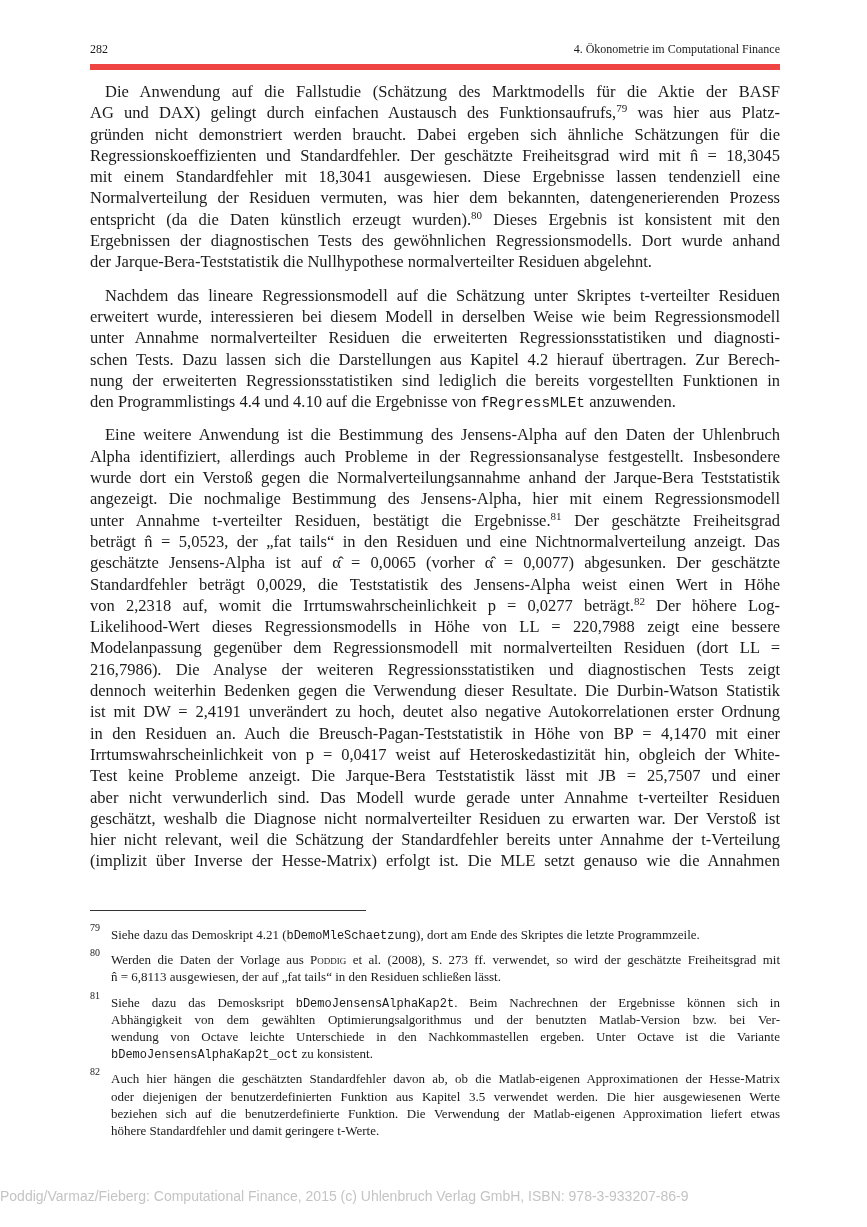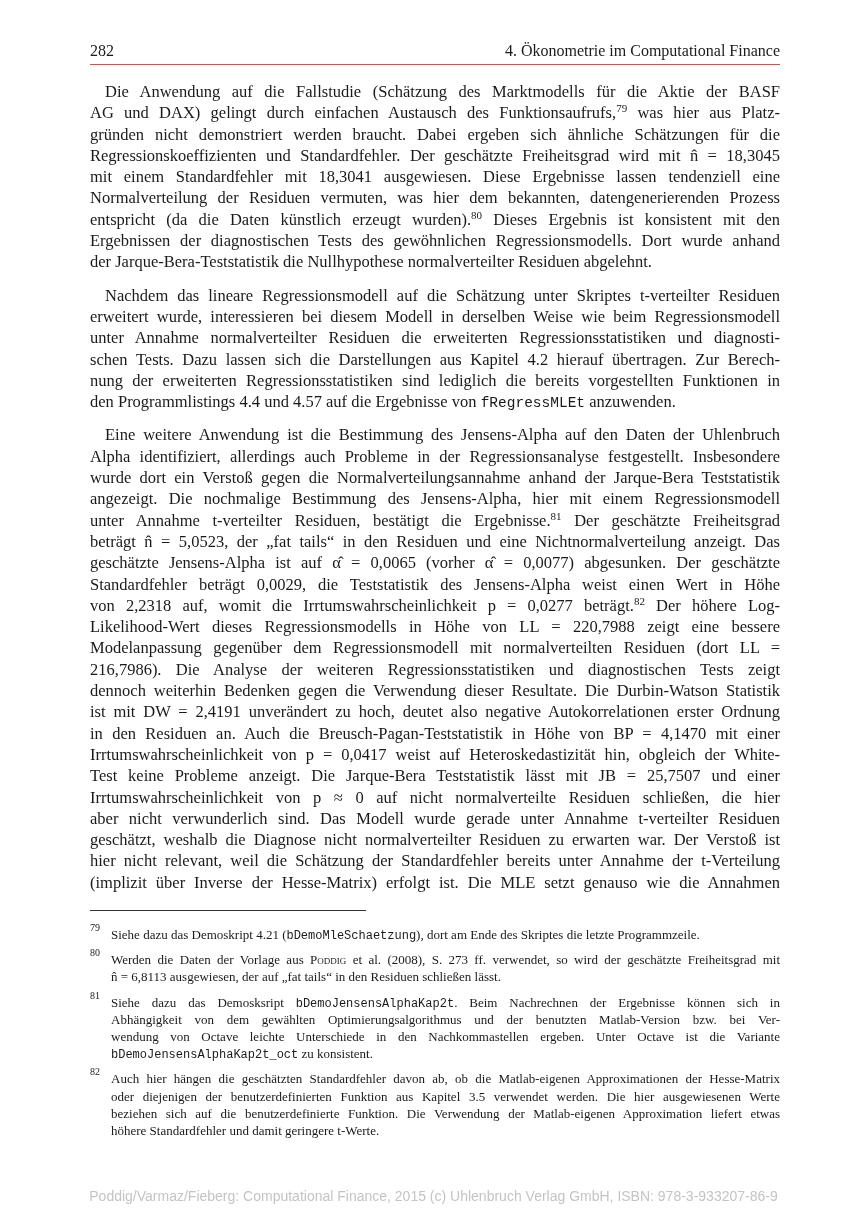--- a/index.html
+++ b/index.html
@@ -1,38 +1,38 @@
 <!DOCTYPE html>
 <html><head>
 <meta charset="utf-8">
 <style>
   html, body { margin: 0; padding: 0; background: #ffffff; }
   body { width: 867px; height: 1227px; position: relative; overflow: hidden;
          font-family: "Liberation Serif", "DejaVu Serif", serif; color: #1a1a1a; }
   .header { position: absolute; left: 90px; top: 42px; width: 690px; height: 22px;
-            border-bottom: 1px solid #ef4444; font-size: 16px; }
+            border-bottom: 6px solid #ef4444; font-size: 12px; }
   .header .pnum { position: absolute; left: 0; top: 0; }
   .header .rtitle { position: absolute; right: 0; top: 0; }
   .body { position: absolute; left: 90px; top: 69px; width: 690px; font-size: 16.5px; }
   .line { display: block; height: 21.3px; line-height: 21.3px; white-space: nowrap;
           text-align: justify; text-align-last: justify; }
   .line.last { text-align-last: left; }
   .line.indent { padding-left: 15px; margin-top: 12px; }
   .mono { font-family: "Liberation Mono", "DejaVu Sans Mono", monospace; font-size: 14.5px; }
   sup { font-size: 11px; line-height: 0; vertical-align: 6px; }
   .rule { position: absolute; left: 90px; top: 910px; width: 276px; height: 1px; background: #333; }
   .footnotes { position: absolute; left: 90px; top: 925px; width: 690px; font-size: 13px; }
   .fn { position: relative; padding-left: 21px; margin-bottom: 8px; }
   .fn .fnum { position: absolute; left: 0; top: -3px; font-size: 10px; }
   .fn .fline { display: block; height: 17.2px; line-height: 19px; white-space: nowrap;
                text-align: justify; text-align-last: justify; }
   .fn .fline.last { text-align-last: left; }
   .fn .mono { font-size: 12px; }
   .sc { font-variant: small-caps; }
-  .watermark { position: absolute; left: 0; width: 867px; top: 1188px; text-align: center;
+  .watermark { position: absolute; left: 0; width: 867px; top: 1188px; text-align: left;
                font-family: "Liberation Sans", "DejaVu Sans", sans-serif; font-size: 14px; color: #c4c4c4; }
 </style>
 </head>
 <body>
 
 <div class="header">
   <span class="pnum">282</span>
   <span class="rtitle">4. Ökonometrie im Computational Finance</span>
 </div>
 
@@ -49,42 +49,41 @@
     <span class="line">Ergebnissen der diagnostischen Tests des gewöhnlichen Regressionsmodells. Dort wurde anhand</span>
     <span class="line last">der Jarque-Bera-Teststatistik die Nullhypothese normalverteilter Residuen abgelehnt.</span>
   </div>
 
   <div>
     <span class="line indent">Nachdem das lineare Regressionsmodell auf die Schätzung unter Skriptes t-verteilter Residuen</span>
     <span class="line">erweitert wurde, interessieren bei diesem Modell in derselben Weise wie beim Regressionsmodell</span>
     <span class="line">unter Annahme normalverteilter Residuen die erweiterten Regressionsstatistiken und diagnosti-</span>
     <span class="line">schen Tests. Dazu lassen sich die Darstellungen aus Kapitel 4.2 hierauf übertragen. Zur Berech-</span>
     <span class="line">nung der erweiterten Regressionsstatistiken sind lediglich die bereits vorgestellten Funktionen in</span>
-    <span class="line last"><span>den Programmlistings 4.4 und 4.57 auf die Ergebnisse von </span><span class="mono">fRegressMLEt</span><span> anzuwenden.</span></span>
+    <span class="line last"><span>den Programmlistings 4.4 und 4.10 auf die Ergebnisse von </span><span class="mono">fRegressMLEt</span><span> anzuwenden.</span></span>
   </div>
 
   <div>
     <span class="line indent">Eine weitere Anwendung ist die Bestimmung des Jensens-Alpha auf den Daten der Uhlenbruch</span>
     <span class="line">Alpha identifiziert, allerdings auch Probleme in der Regressionsanalyse festgestellt. Insbesondere</span>
     <span class="line">wurde dort ein Verstoß gegen die Normalverteilungsannahme anhand der Jarque-Bera Teststatistik</span>
     <span class="line">angezeigt. Die nochmalige Bestimmung des Jensens-Alpha, hier mit einem Regressionsmodell</span>
     <span class="line"><span>unter Annahme t-verteilter Residuen, bestätigt die Ergebnisse.</span><sup>81</sup><span> Der geschätzte Freiheitsgrad</span></span>
     <span class="line">beträgt n̂ = 5,0523, der „fat tails“ in den Residuen und eine Nichtnormalverteilung anzeigt. Das</span>
     <span class="line">geschätzte Jensens-Alpha ist auf α̂ = 0,0065 (vorher α̂ = 0,0077) abgesunken. Der geschätzte</span>
     <span class="line">Standardfehler beträgt 0,0029, die Teststatistik des Jensens-Alpha weist einen Wert in Höhe</span>
     <span class="line"><span>von 2,2318 auf, womit die Irrtumswahrscheinlichkeit p = 0,0277 beträgt.</span><sup>82</sup><span> Der höhere Log-</span></span>
     <span class="line">Likelihood-Wert dieses Regressionsmodells in Höhe von LL = 220,7988 zeigt eine bessere</span>
     <span class="line">Modelanpassung gegenüber dem Regressionsmodell mit normalverteilten Residuen (dort LL =</span>
     <span class="line">216,7986). Die Analyse der weiteren Regressionsstatistiken und diagnostischen Tests zeigt</span>
     <span class="line">dennoch weiterhin Bedenken gegen die Verwendung dieser Resultate. Die Durbin-Watson Statistik</span>
     <span class="line">ist mit DW = 2,4191 unverändert zu hoch, deutet also negative Autokorrelationen erster Ordnung</span>
     <span class="line">in den Residuen an. Auch die Breusch-Pagan-Teststatistik in Höhe von BP = 4,1470 mit einer</span>
     <span class="line">Irrtumswahrscheinlichkeit von p = 0,0417 weist auf Heteroskedastizität hin, obgleich der White-</span>
     <span class="line">Test keine Probleme anzeigt. Die Jarque-Bera Teststatistik lässt mit JB = 25,7507 und einer</span>
-    <span class="line">Irrtumswahrscheinlichkeit von p ≈ 0 auf nicht normalverteilte Residuen schließen, die hier</span>
     <span class="line">aber nicht verwunderlich sind. Das Modell wurde gerade unter Annahme t-verteilter Residuen</span>
     <span class="line">geschätzt, weshalb die Diagnose nicht normalverteilter Residuen zu erwarten war. Der Verstoß ist</span>
     <span class="line">hier nicht relevant, weil die Schätzung der Standardfehler bereits unter Annahme der t-Verteilung</span>
     <span class="line">(implizit über Inverse der Hesse-Matrix) erfolgt ist. Die MLE setzt genauso wie die Annahmen</span>
   </div>
 </div>
 
 <div class="rule"></div>
 
 <div class="footnotes">

